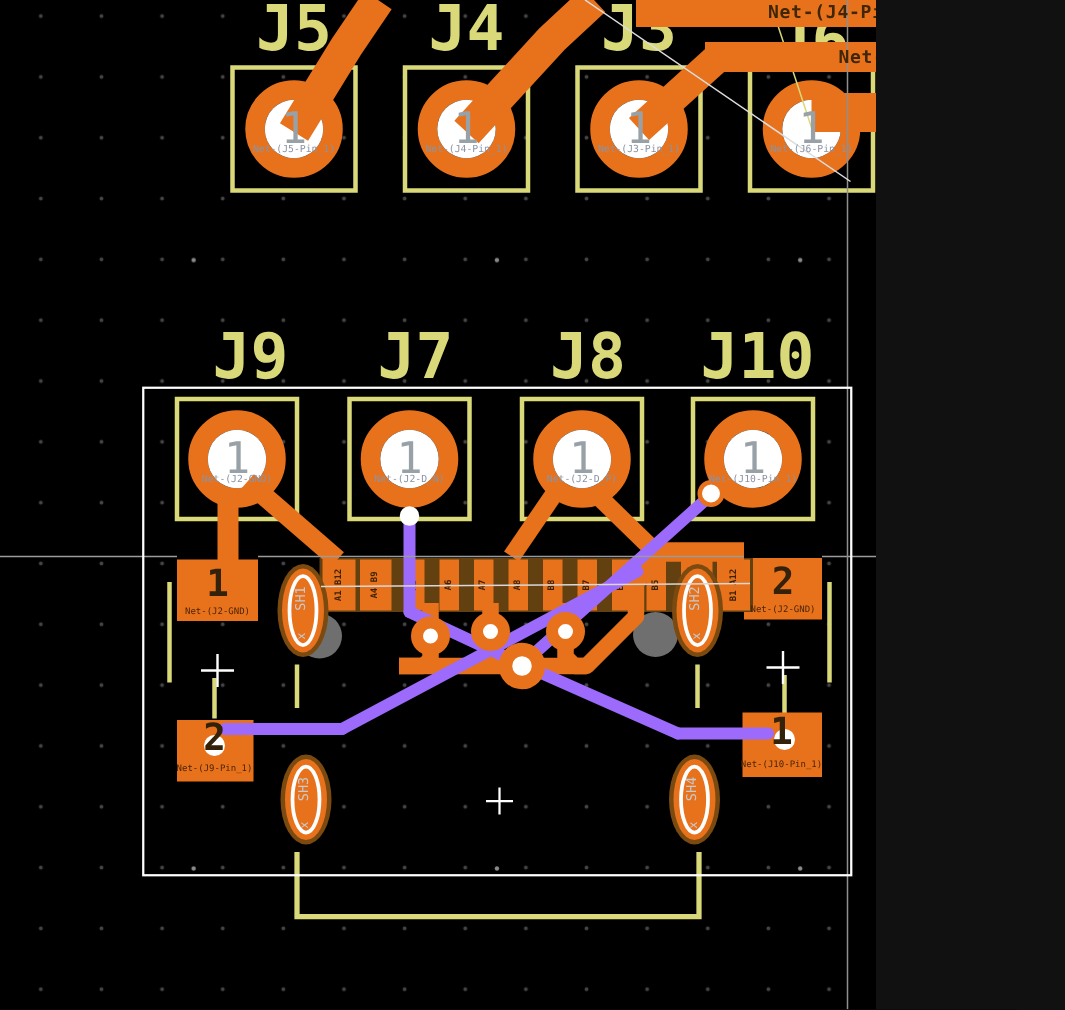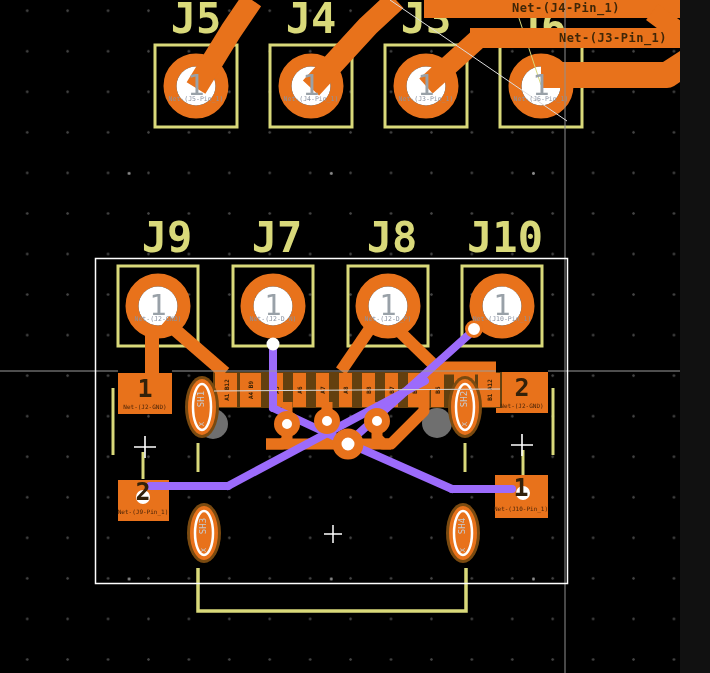--- a/index.html
+++ b/index.html
@@ -1,17 +1,17 @@
 <!DOCTYPE html>
 <html><head>
 <meta charset="utf-8">
 <style>
   html,body{margin:0;padding:0;background:#111;}
   .canvas{
-    position:relative;width:680px;height:673px;overflow:hidden;
+    position:relative;width:584px;height:673px;overflow:hidden;
     background-color:#000;
     background-image:
       radial-gradient(circle, #8a8a8a 1.1px, transparent 1.8px),
       radial-gradient(circle, #454545 0.9px, transparent 1.6px);
     background-size: 202.2px 202.8px, 40.43px 40.55px;
     background-position: 28px 72px, 7px 31px;
     font-family:"DejaVu Sans Mono","Liberation Mono",monospace;
     text-align:right;
   }
   svg{position:absolute;left:0;top:0;}

